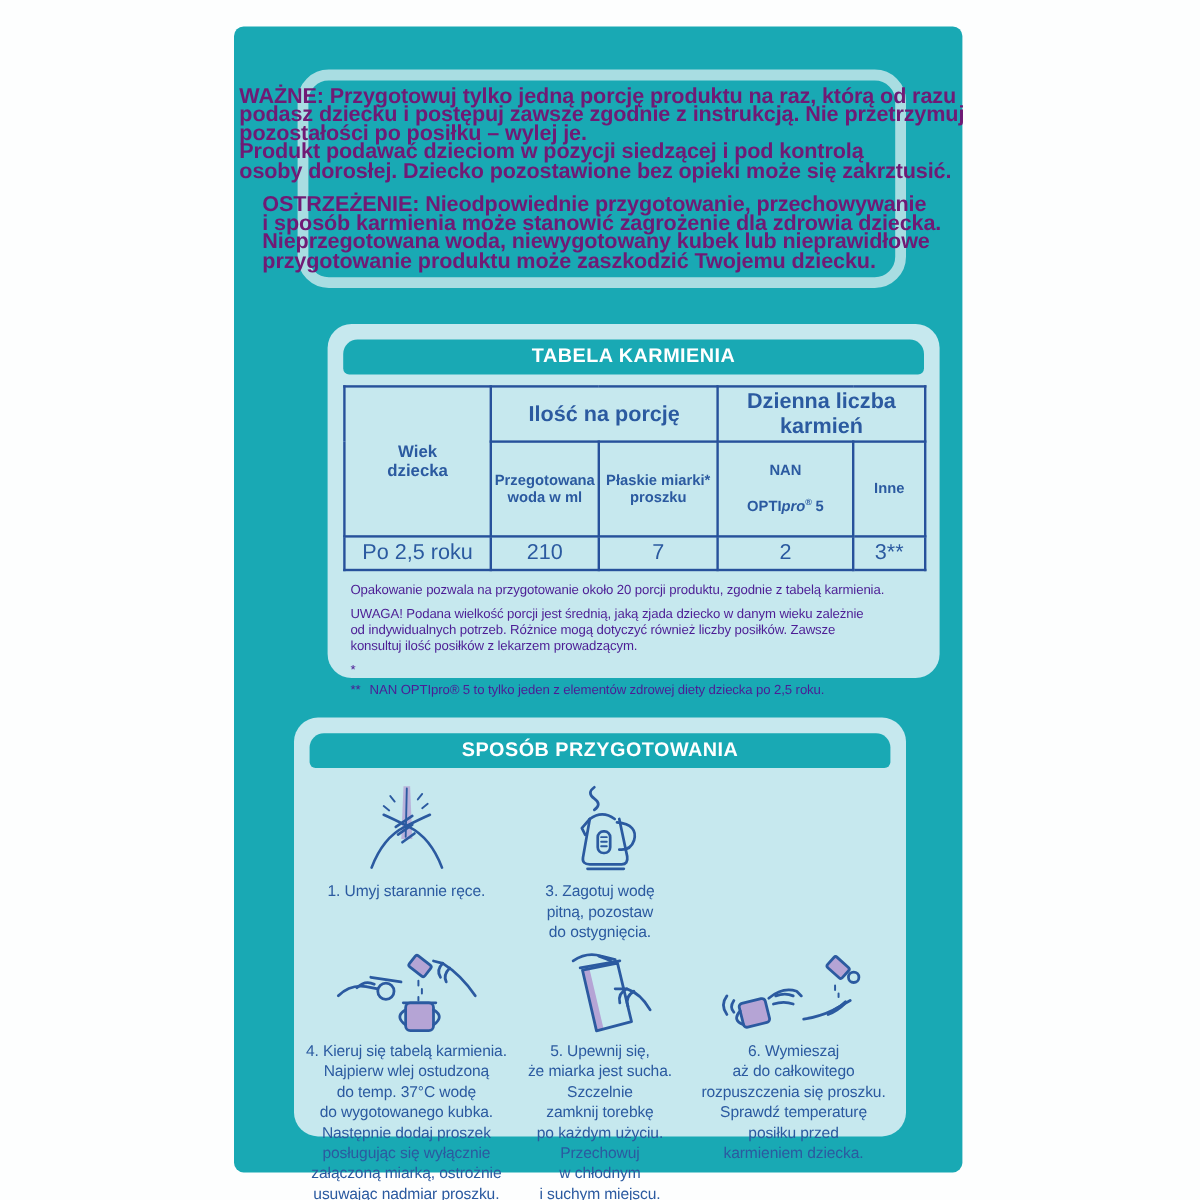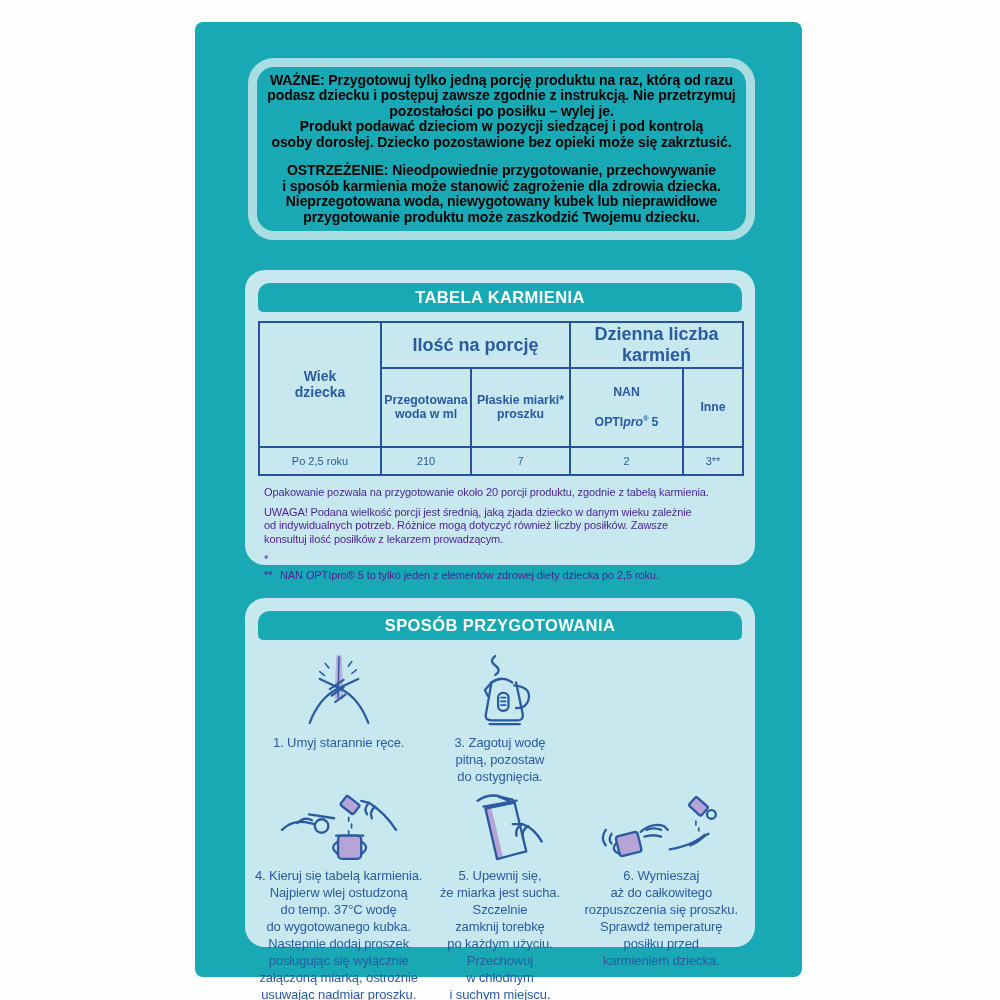--- a/index.html
+++ b/index.html
@@ -17,55 +17,55 @@
   }
 
   
   .warning{
     position:absolute;left:53px;top:36px;width:507px;height:182px;
     border:9px solid #A9DDE2;border-radius:26px;background:#19A9B4;
     display:flex;flex-direction:column;justify-content:center;align-items:center;
     gap:13px;padding:6px 8px;
   }
   .warning p{
-    margin:0;color:#000000;font-weight:bold;font-size:14px;line-height:15.5px;
-    text-align:center;white-space:pre;letter-spacing:-0.1px;
+    margin:0;color:#701a75;font-weight:bold;font-size:18px;line-height:15.5px;
+    white-space:pre;letter-spacing:-0.1px;
   }
 
   
   .panel{
     position:absolute;left:50px;width:510px;background:#C6E8EE;border-radius:20px;
     padding:13px 13px 0 13px;
   }
   .bar{
     height:29px;background:#19A9B4;border-radius:12px 12px 5px 5px;
     display:flex;align-items:center;justify-content:center;
   }
   .bar span{
     color:#FFFFFF;font-weight:bold;font-size:16.5px;letter-spacing:0.4px;
   }
 
   
-  .table-panel{top:248px;height:295px;}
+  .table-panel{top:248px;height:295px;margin-left:28px;}
   table.feeding{
     margin-top:9px;width:100%;border-collapse:collapse;table-layout:fixed;
   }
   table.feeding td{
     border:2px solid #27519B;color:#2B5AA0;text-align:center;vertical-align:middle;
     padding:1px 2px;
   }
   td.age-h{
     font-size:14px;font-weight:bold;text-align:left;padding-left:20px;
     white-space:pre-line;line-height:1.15;
   }
   td.grp{font-size:18px;font-weight:bold;height:36px;}
   td.sub{font-size:12.3px;font-weight:bold;height:40px;white-space:pre-line;line-height:1.2;}
   td.sub sup{font-size:7.5px;}
   td.sub .num{margin-left:3px;}
-  tr.data td{font-size:11px;height:28px;}
+  tr.data td{font-size:18px;height:28px;}
 
   .notes{margin-top:10px;padding:0 6px;color:#4c1d95;}
   .notes p{margin:0 0 6px 0;font-size:11px;line-height:13.8px;letter-spacing:-0.1px;white-space:pre;}
   .fn{display:flex;margin:0 0 2px 0;}
   .fn .mark{width:16px;flex:0 0 16px;font-size:11px;line-height:13.8px;}
   .fn p{margin:0;}
 
   
   .prep-panel{top:576px;height:349px;}
   .steps-row{display:flex;margin-top:4px;}

